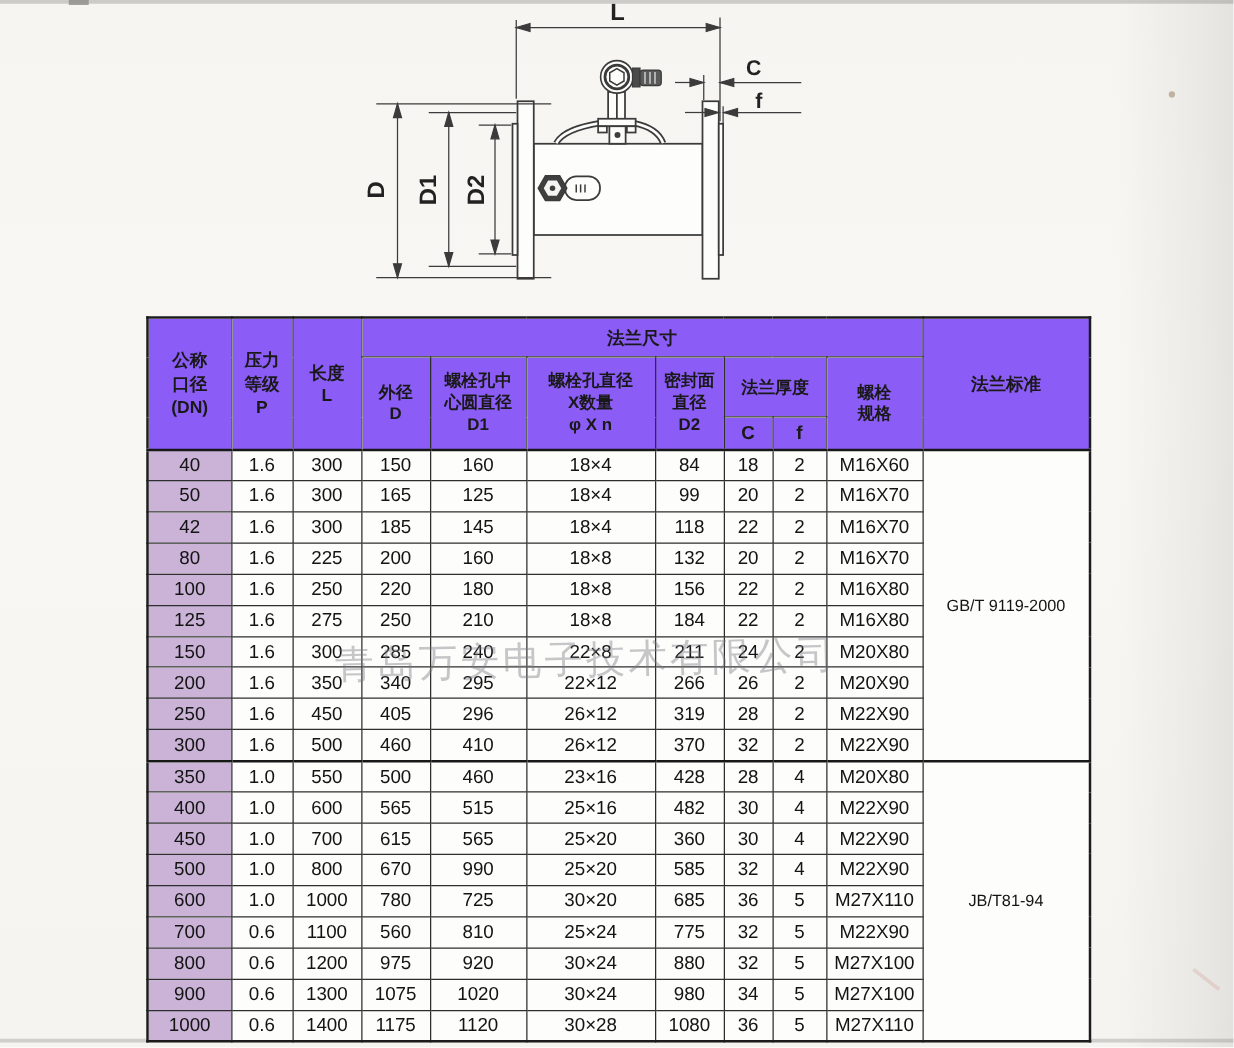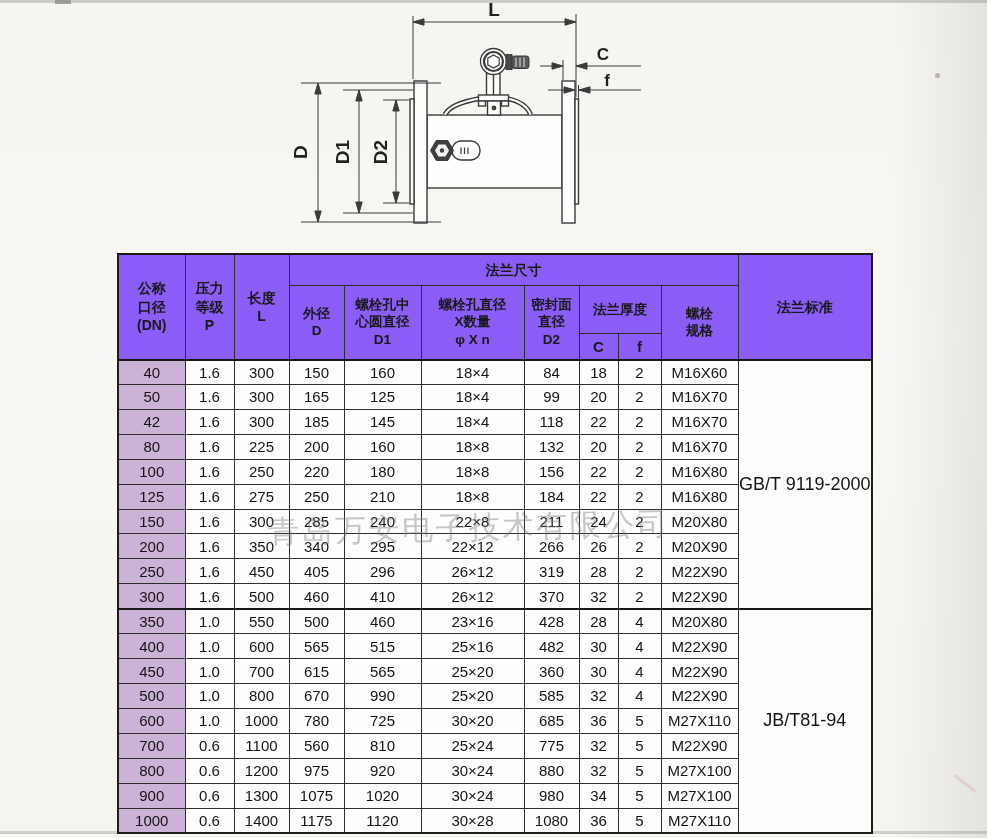--- a/index.html
+++ b/index.html
@@ -38,21 +38,21 @@
     background:#8b5cf6;font-weight:700;font-size:13.5px;line-height:1.3;
     white-space:pre-line;color:#191919;
   }
   .spec tr.h1 th{height:30px;font-size:14px;}
   .spec tr.h2{height:48px;}
   .spec tr.h3{height:26px;}
   .spec tr.h3 th{font-size:15px;font-weight:700;}
   .spec tbody tr{height:24.93px;}
   .spec tbody td{font-size:15px;background:#fdfdfc;color:#141414;}
   .spec tbody td.dn{background:#cab3d7;}
-  .spec tbody td.std{font-size:18px;border-radius:29px;}
+  .spec tbody td.std{font-size:13px;border-radius:29px;}
   .spec tbody tr:first-child td{border-top:2.5px solid #181818;}
   .spec tbody tr.group-start td{border-top:2.5px solid #181818;}
 </style>
 </head>
 <body>
 
 <div class="page">
 
   <svg class="diagram" viewBox="0 0 987 250" xmlns="http://www.w3.org/2000/svg">
     <g stroke="#3b3b3b" fill="none" stroke-width="1.4">

